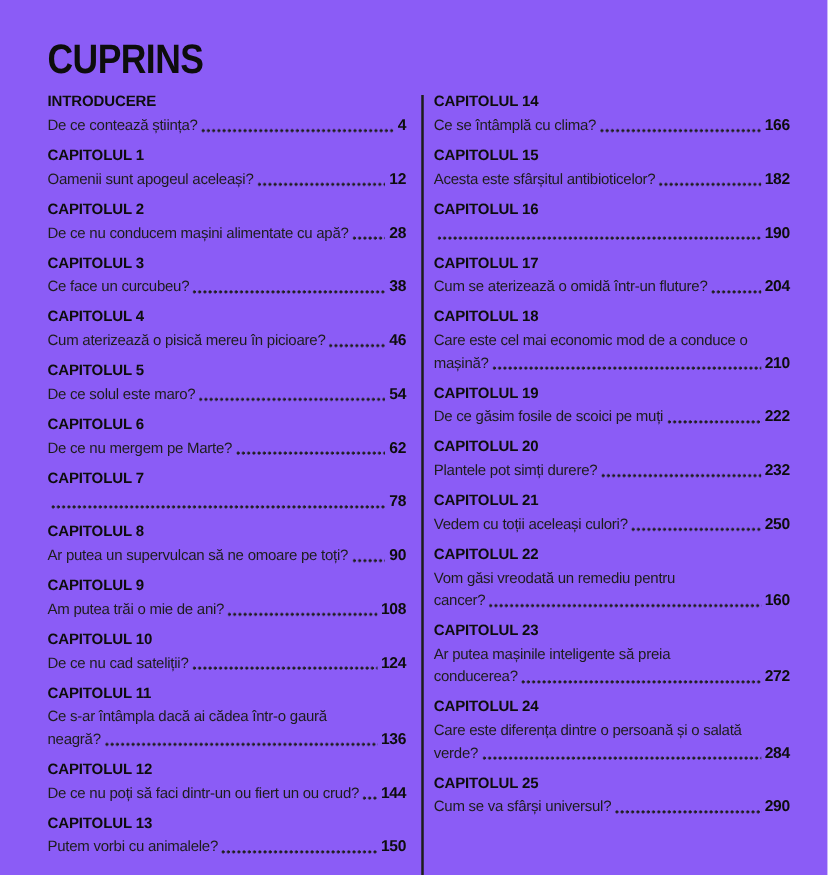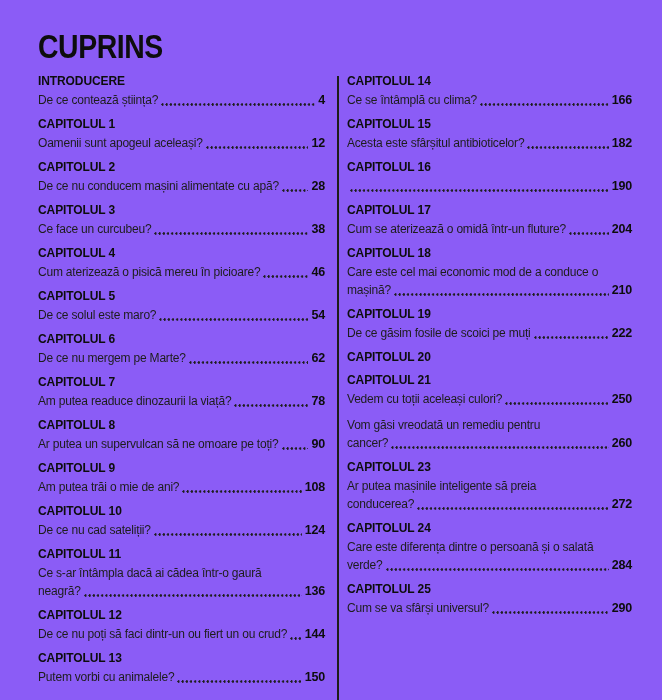--- a/index.html
+++ b/index.html
@@ -161,21 +161,20 @@
         <span class="leader"></span>
         <span class="entry-page">62</span>
       </div>
     </div>
   </div>
 
   <div class="entry">
     <div class="chapter-label">CAPITOLUL 7</div>
     <div>
       <div class="entry-line">
-        <span class="entry-title">Am putea readuce dinozaurii la viață?</span>
         <span class="leader"></span>
         <span class="entry-page">78</span>
       </div>
     </div>
   </div>
 
   <div class="entry">
     <div class="chapter-label">CAPITOLUL 8</div>
     <div>
       <div class="entry-line">
@@ -304,40 +303,48 @@
       <div class="entry-line">
         <span class="entry-title">De ce găsim fosile de scoici pe muți</span>
         <span class="leader"></span>
         <span class="entry-page">222</span>
       </div>
     </div>
   </div>
 
   <div class="entry">
     <div class="chapter-label">CAPITOLUL 20</div>
+    <div>
+      <div class="entry-line">
+        <span class="entry-title">Plantele pot simți durere?</span>
+        <span class="leader"></span>
+        <span class="entry-page">232</span>
+      </div>
+    </div>
   </div>
 
   <div class="entry">
     <div class="chapter-label">CAPITOLUL 21</div>
     <div>
       <div class="entry-line">
         <span class="entry-title">Vedem cu toții aceleași culori?</span>
         <span class="leader"></span>
         <span class="entry-page">250</span>
       </div>
     </div>
   </div>
 
   <div class="entry">
+    <div class="chapter-label">CAPITOLUL 22</div>
     <div>
       <div class="title-line">Vom găsi vreodată un remediu pentru</div>
           <div class="entry-line">
         <span class="entry-title">cancer?</span>
         <span class="leader"></span>
-        <span class="entry-page">260</span>
+        <span class="entry-page">160</span>
       </div>
     </div>
   </div>
 
   <div class="entry">
     <div class="chapter-label">CAPITOLUL 23</div>
     <div>
       <div class="title-line">Ar putea mașinile inteligente să preia</div>
           <div class="entry-line">
         <span class="entry-title">conducerea?</span>

